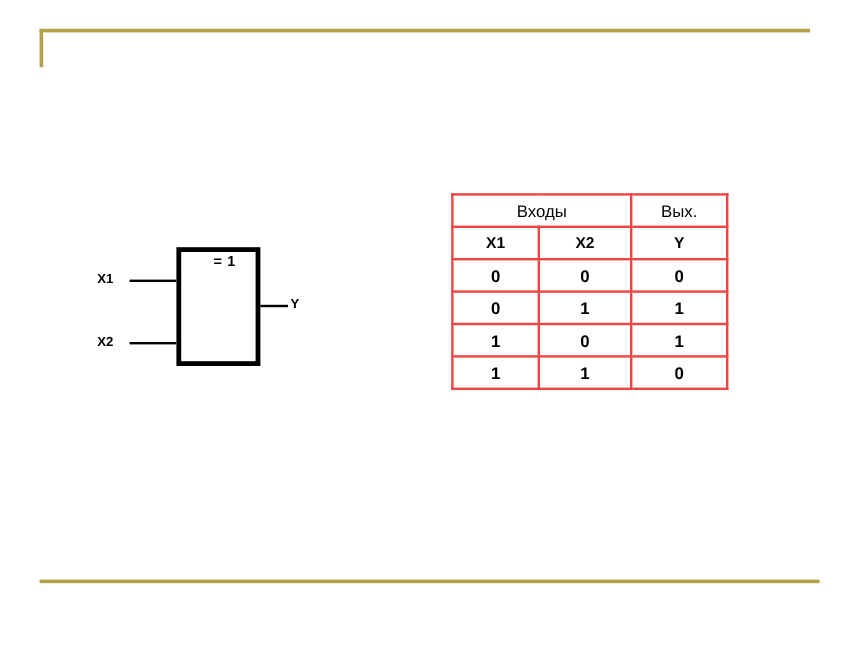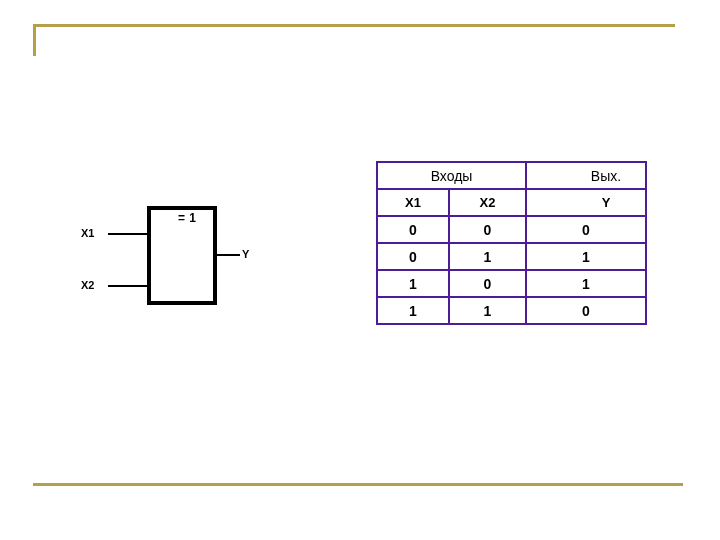--- a/index.html
+++ b/index.html
@@ -93,33 +93,33 @@
 
   
   .truth-table {
     position: absolute;
     left: 376px;
     top: 161px;
     border-collapse: collapse;
     background: #ffffff;
   }
   .truth-table td, .truth-table th {
-    border: 2px solid #4c1d95;
+    border: 2px solid #ef4444;
     text-align: center;
     vertical-align: middle;
     font-size: 13px;
     font-weight: bold;
     color: #000000;
     padding: 0;
     height: 25px;
     font-family: "Liberation Sans", sans-serif;
   }
   .truth-table .c-x1 { width: 70px; }
   .truth-table .c-x2 { width: 75px; }
-  .truth-table .c-y  { width: 78px; padding-left: 40px; }
+  .truth-table .c-y  { width: 78px; }
   .truth-table .grouphead { font-weight: normal; font-size: 14px; }
   .truth-table .subhead { font-size: 13px; }
   .truth-table .cell-val { font-size: 14px; }
 </style>
 </head>
 <body>
 
 <div id="slide">
 
   <div class="rule-top-h"></div>

